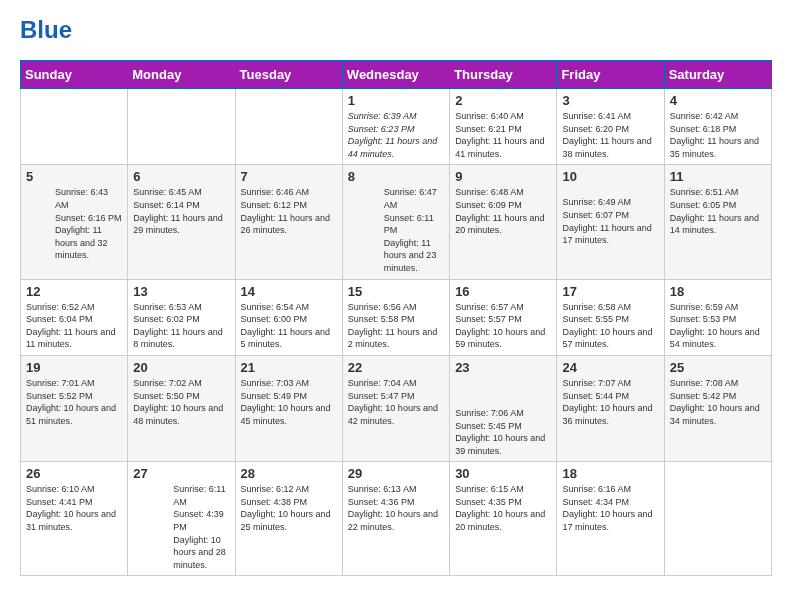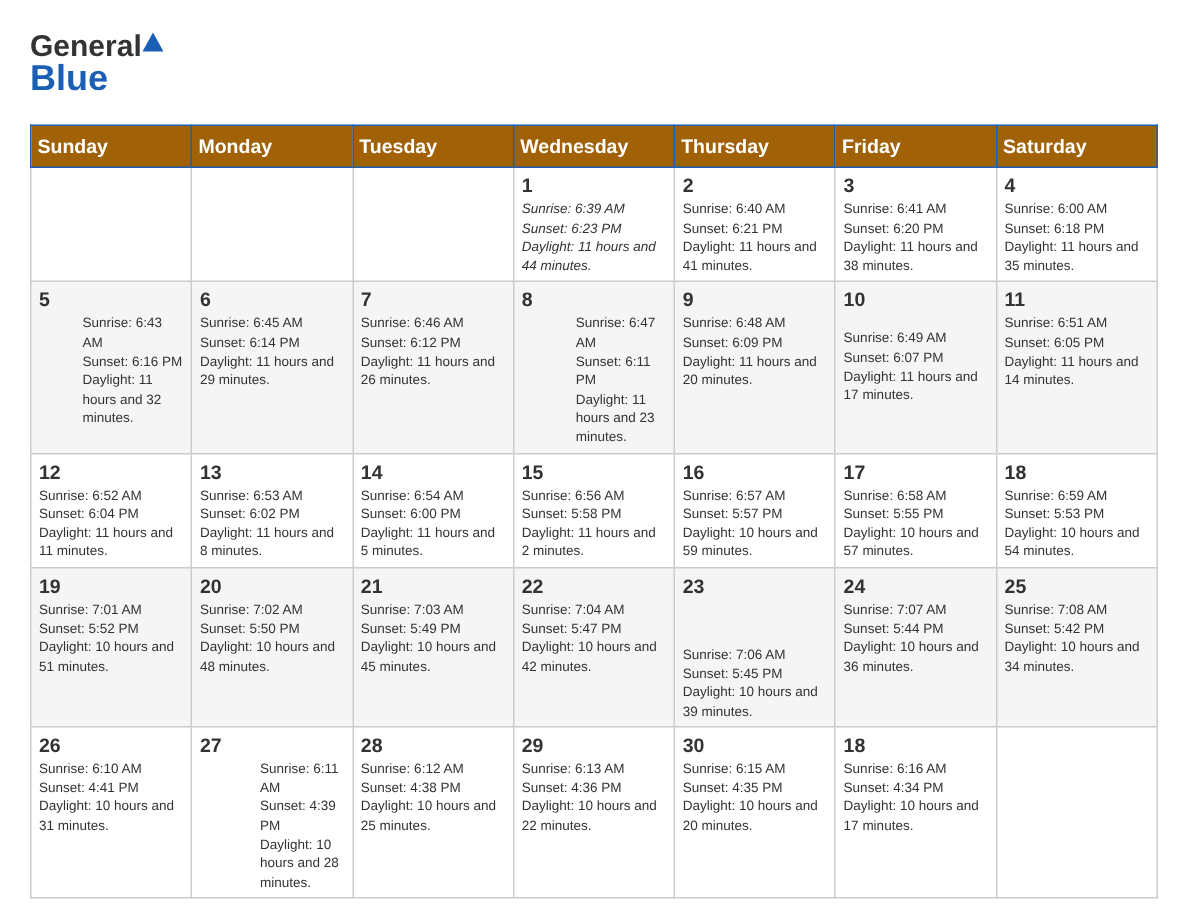--- a/index.html
+++ b/index.html
@@ -33,21 +33,21 @@
     .location {
       font-size: 16px;
       color: #555;
     }
     .calendar {
       width: 100%;
       border-collapse: collapse;
       border: 1px solid #ccc;
     }
     .calendar th {
-      background-color: #a16207;
+      background-color: #a21caf;
       color: #fff;
       font-size: 13px;
       font-weight: bold;
       padding: 6px 4px;
       text-align: left;
       border: 1px solid #1a5fb4;
     }
     .calendar td {
       vertical-align: top;
       border: 1px solid #ccc;
@@ -74,26 +74,20 @@
     }
     .empty-cell {
       background: #fff !important;
     }
   </style>
 </head>
 <body>
 
 <div class="header">
   <div class="logo">
-  <div style="display:flex;align-items:center;">
-    <div style="font-size:20px;font-weight:bold;color:#333;">General</div>
-    <svg style="width:14px;height:14px;margin-left:1px;margin-top:-8px;" viewBox="0 0 20 18">
-      <polygon points="0,18 10,0 20,18" fill="#1a5fb4"></polygon>
-    </svg>
-  </div>
   <div style="font-size:24px;font-weight:bold;color:#1a5fb4;margin-top:-4px;">Blue</div>
 </div>
   <div class="title-block">
     <div class="month-title"></div>
     <div class="location"></div>
   </div>
 </div>
 
 <table class="calendar">
   <thead>
@@ -125,21 +119,21 @@
 Daylight: 11 hours and 41 minutes.</div>
         </td>
         <td>
           <div class="day-number">3</div>
           <div class="day-info" style="white-space: pre-line;">Sunrise: 6:41 AM
 Sunset: 6:20 PM
 Daylight: 11 hours and 38 minutes.</div>
         </td>
         <td>
           <div class="day-number">4</div>
-          <div class="day-info" style="white-space: pre-line;">Sunrise: 6:00 AM
+          <div class="day-info" style="white-space: pre-line;">Sunrise: 6:42 AM
 Sunset: 6:18 PM
 Daylight: 11 hours and 35 minutes.</div>
         </td>
       </tr>
       <tr>
         <td>
           <div class="day-number">5</div>
           <div class="day-info" style="white-space: pre-line; margin-left: 29px;">Sunrise: 6:43 AM
 Sunset: 6:16 PM
 Daylight: 11 hours and 32 minutes.</div>

